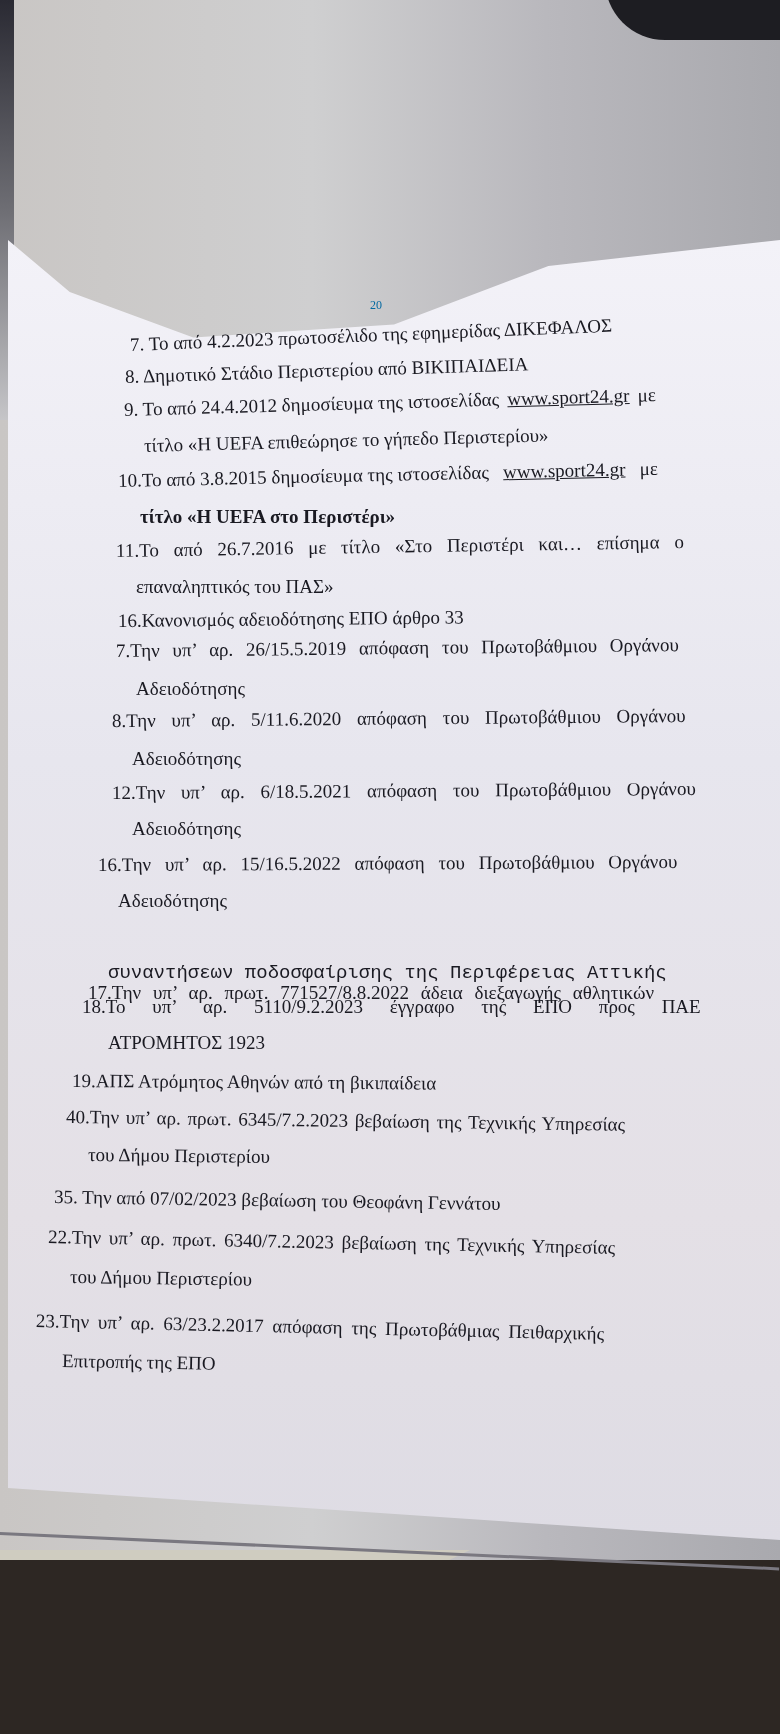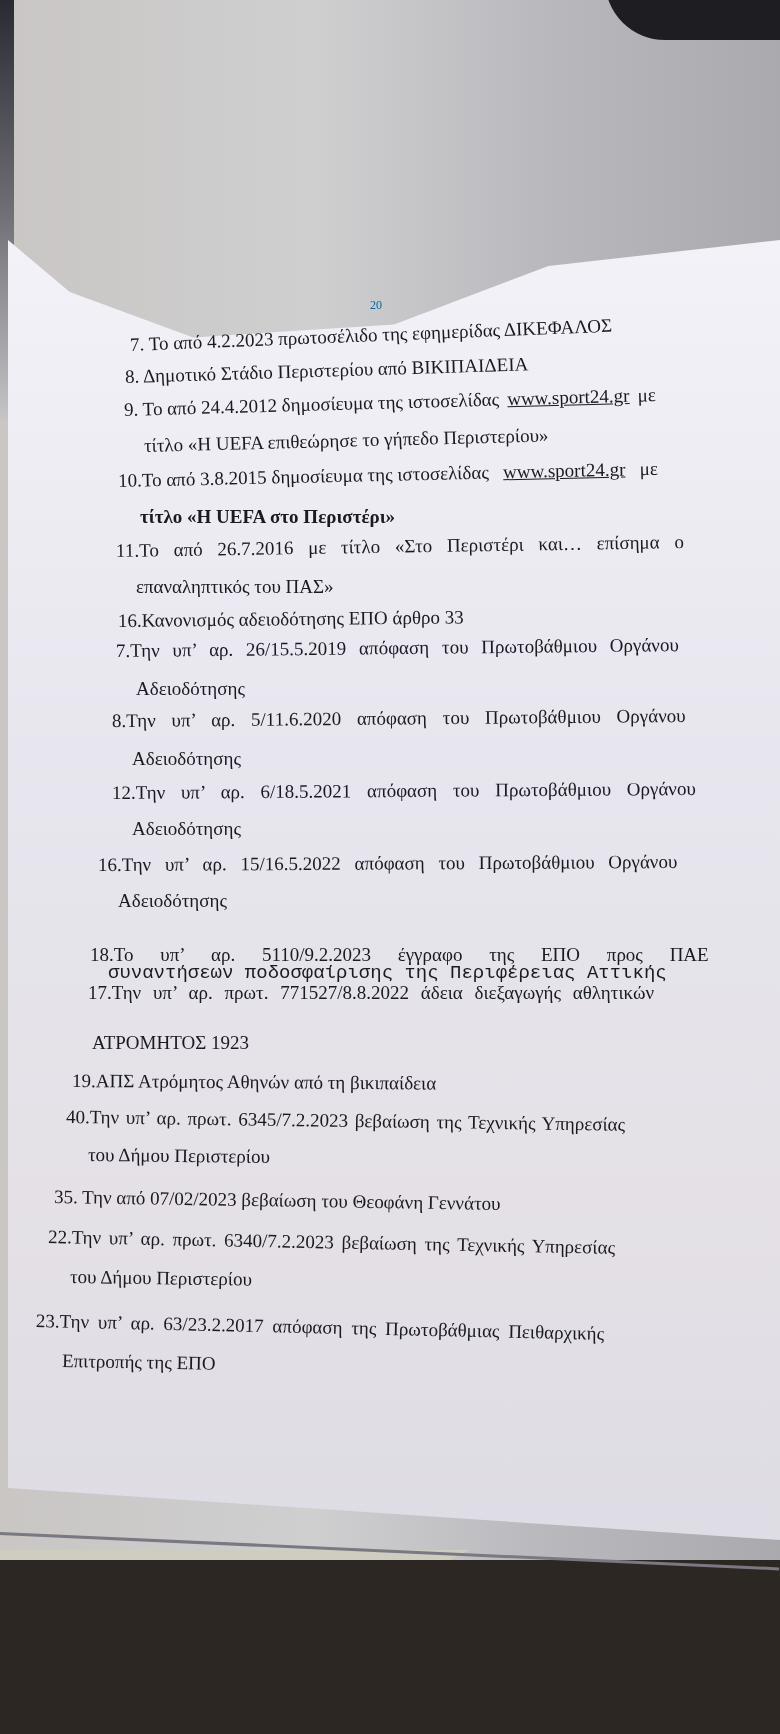--- a/index.html
+++ b/index.html
@@ -124,24 +124,24 @@
   <span>Αδειοδότησης</span>
 </div>
 
 <div class="doc-line" style="left:88px; top:982px; word-spacing:7px;">
   <span>17.</span><span>Την υπ’ αρ. πρωτ. 771527/8.8.2022 άδεια διεξαγωγής αθλητικών</span>
 </div>
 <div class="doc-line" style="left:108px; top:962px;font-family:Liberation Mono, monospace;">
   <span>συναντήσεων ποδοσφαίρισης της Περιφέρειας Αττικής</span>
 </div>
 
-<div class="doc-line" style="left:82px; top:944px; word-spacing:22px;margin-left:8px;">
+<div class="doc-line" style="left:82px; top:996px; word-spacing:22px;">
   <span>18.</span><span>Το υπ’ αρ. 5110/9.2.2023 έγγραφο της ΕΠΟ προς ΠΑΕ</span>
 </div>
-<div class="doc-line" style="left:92px; top:1032px;text-align:center;">
+<div class="doc-line" style="left:108px; top:1032px;text-align:center;">
   <span>ΑΤΡΟΜΗΤΟΣ 1923</span>
 </div>
 
 <div class="doc-line" style="left:72px; top:1070px; transform:rotate(0.4deg);">
   <span>19.</span><span>ΑΠΣ Ατρόμητος Αθηνών από τη βικιπαίδεια</span>
 </div>
 
 <div class="doc-line" style="left:66px; top:1106px; word-spacing:2px; transform:rotate(0.8deg);">
   <span>40.</span><span>Την υπ’ αρ. πρωτ. 6345/7.2.2023 βεβαίωση της Τεχνικής Υπηρεσίας</span>
 </div>

